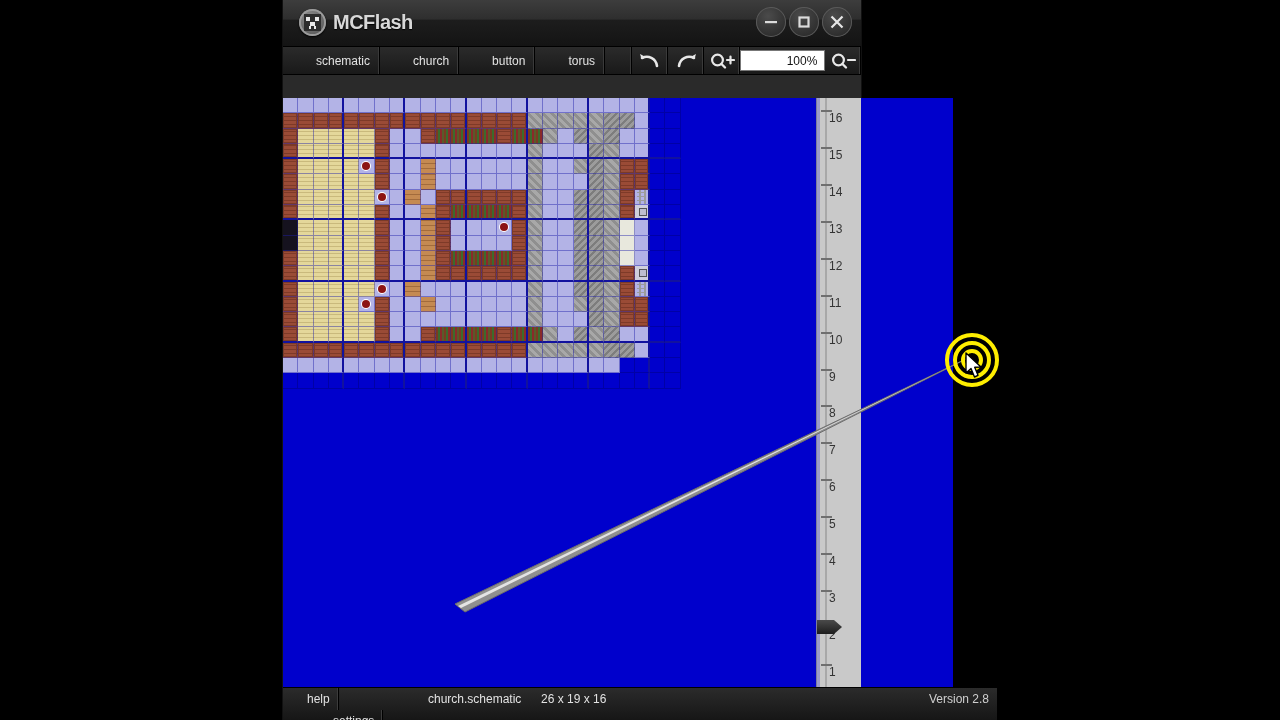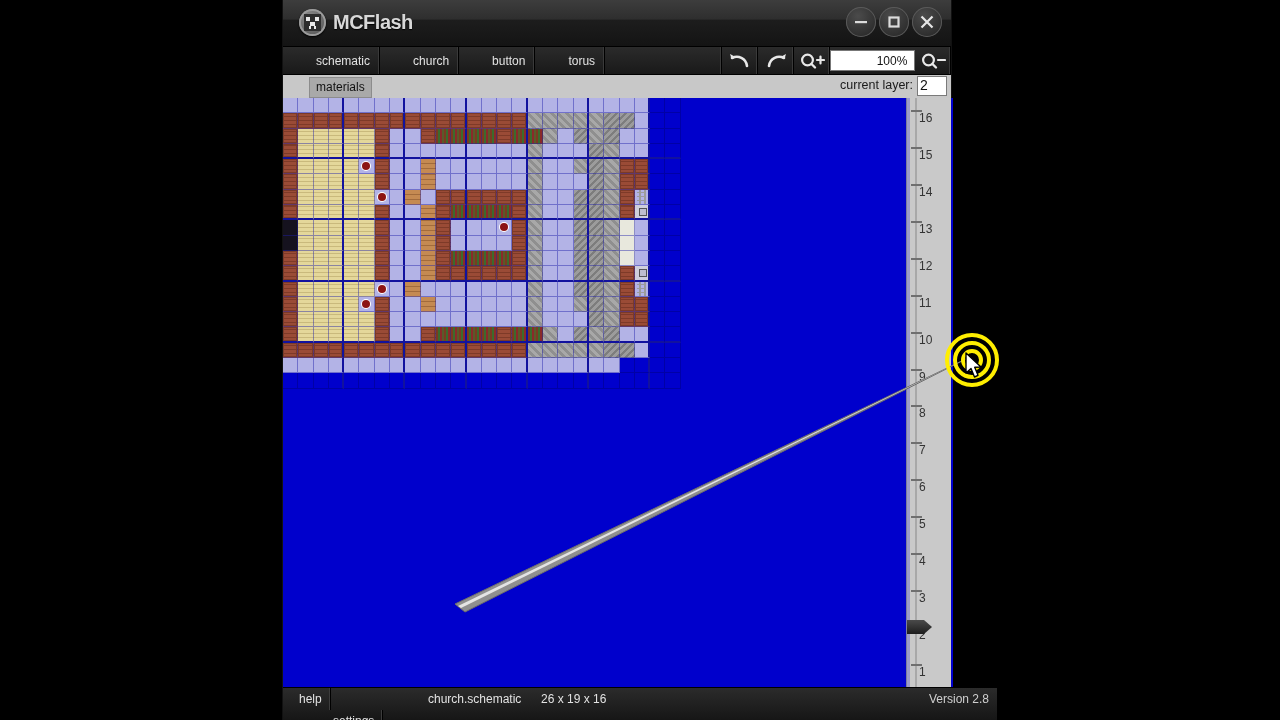--- a/index.html
+++ b/index.html
@@ -3,21 +3,21 @@
 <meta charset="utf-8">
 <title>MCFlash</title>
 <style>
   html,body{margin:0;padding:0;background:#000;}
   body{width:1280px;height:720px;overflow:hidden;font-family:"Liberation Sans",sans-serif;}
 
   #stage{position:relative;width:1280px;height:720px;background:#000;}
 
   
   #app-window{
-    position:absolute;left:283px;top:0;width:668px;height:720px;
+    position:absolute;left:283px;top:0;width:578px;height:720px;
     background:#2a2a2a;
     box-shadow:0 0 0 1px #111;
   }
 
   
   #titlebar{
     position:relative;height:46px;
     background:linear-gradient(180deg,#3d3d3d 0%,#2e2e2e 42%,#1d1d1d 43%,#141414 100%);
     border-bottom:1px solid #000;
   }
@@ -161,21 +161,21 @@
   
   #statusbar{
     position:absolute;left:0;bottom:0;width:714px;height:32px;
     background:linear-gradient(180deg,#2b2b2b 0%,#161616 100%);
     border-top:1px solid #000;color:#e2e2e2;font-size:12px;
   }
   .status-btn{
     position:absolute;top:0;height:22px;line-height:22px;padding:0 8px;
     border-right:1px solid #000;box-shadow:inset -1px 0 0 #3c3c3c;cursor:pointer;
   }
-  #status-help{left:8px;}
+  #status-help{left:16px;}
   #status-settings{left:42px;margin-top:22px;}
   #status-filename{position:absolute;left:145px;top:0;line-height:22px;}
   #status-dims{position:absolute;left:258px;top:0;line-height:22px;}
   #status-version{position:absolute;right:8px;top:0;line-height:22px;color:#cfcfcf;}
 
   
   #callout{
     position:absolute;left:438px;top:478px;width:400px;height:140px;
     background:#fff;border:3px solid #7a7a7a;box-sizing:border-box;
     box-shadow:0 0 0 2px #0000cc;
@@ -258,25 +258,20 @@
       <div id="zoom-level">100%</div>
       <div class="tool-ico">
         <svg width="26" height="18" viewBox="0 0 26 18">
           <circle cx="8.5" cy="8" r="5.4" stroke="#e8e8e8" stroke-width="2.2" fill="none"></circle>
           <path d="M12.5 12 L16 15.5" stroke="#e8e8e8" stroke-width="2.4" stroke-linecap="round"></path>
           <path d="M18 8 h7" stroke="#e8e8e8" stroke-width="2.2" stroke-linecap="round"></path>
         </svg>
       </div>
     </div>
 
-    <div id="layerbar">
-      <div id="materials-button">materials</div>
-      <div id="current-layer-label">current layer:</div>
-      <div id="current-layer-value">2</div>
-    </div>
 
     <div id="canvas-area">
       <div id="schematic-grid" style="grid-template-columns: repeat(26, 15.3px); grid-template-rows: repeat(19, 15.3px);">
           <div class="cell m-air" title="air"></div>
           <div class="cell m-air" title="air"></div>
           <div class="cell m-air" title="air"></div>
           <div class="cell m-air sep-x" title="air"></div>
           <div class="cell m-air" title="air"></div>
           <div class="cell m-air" title="air"></div>
           <div class="cell m-air" title="air"></div>

